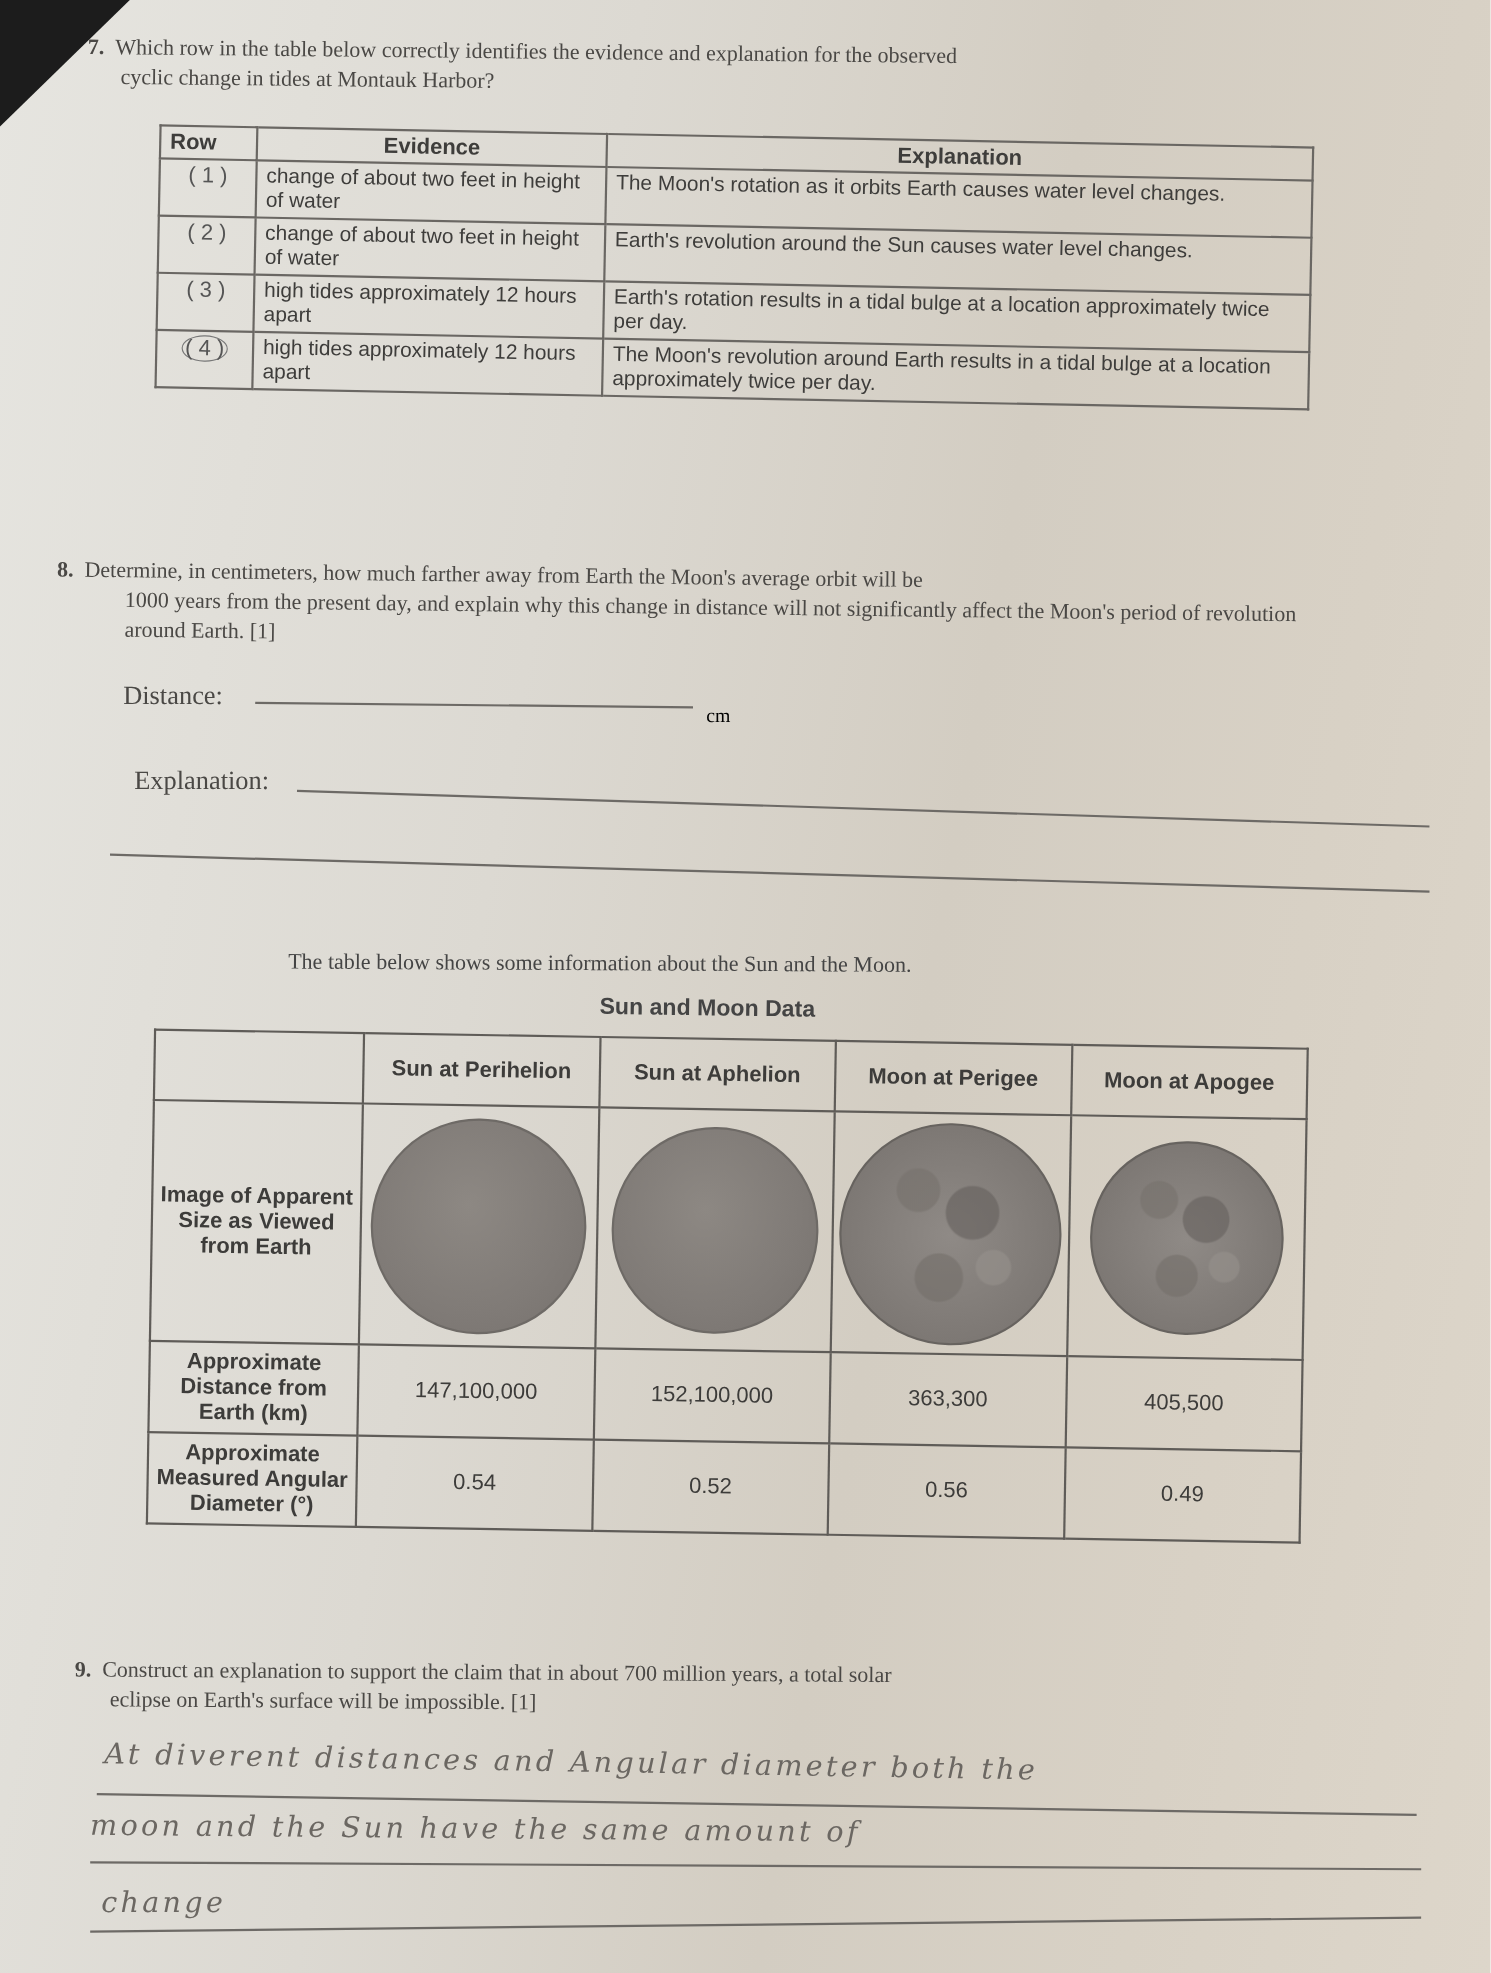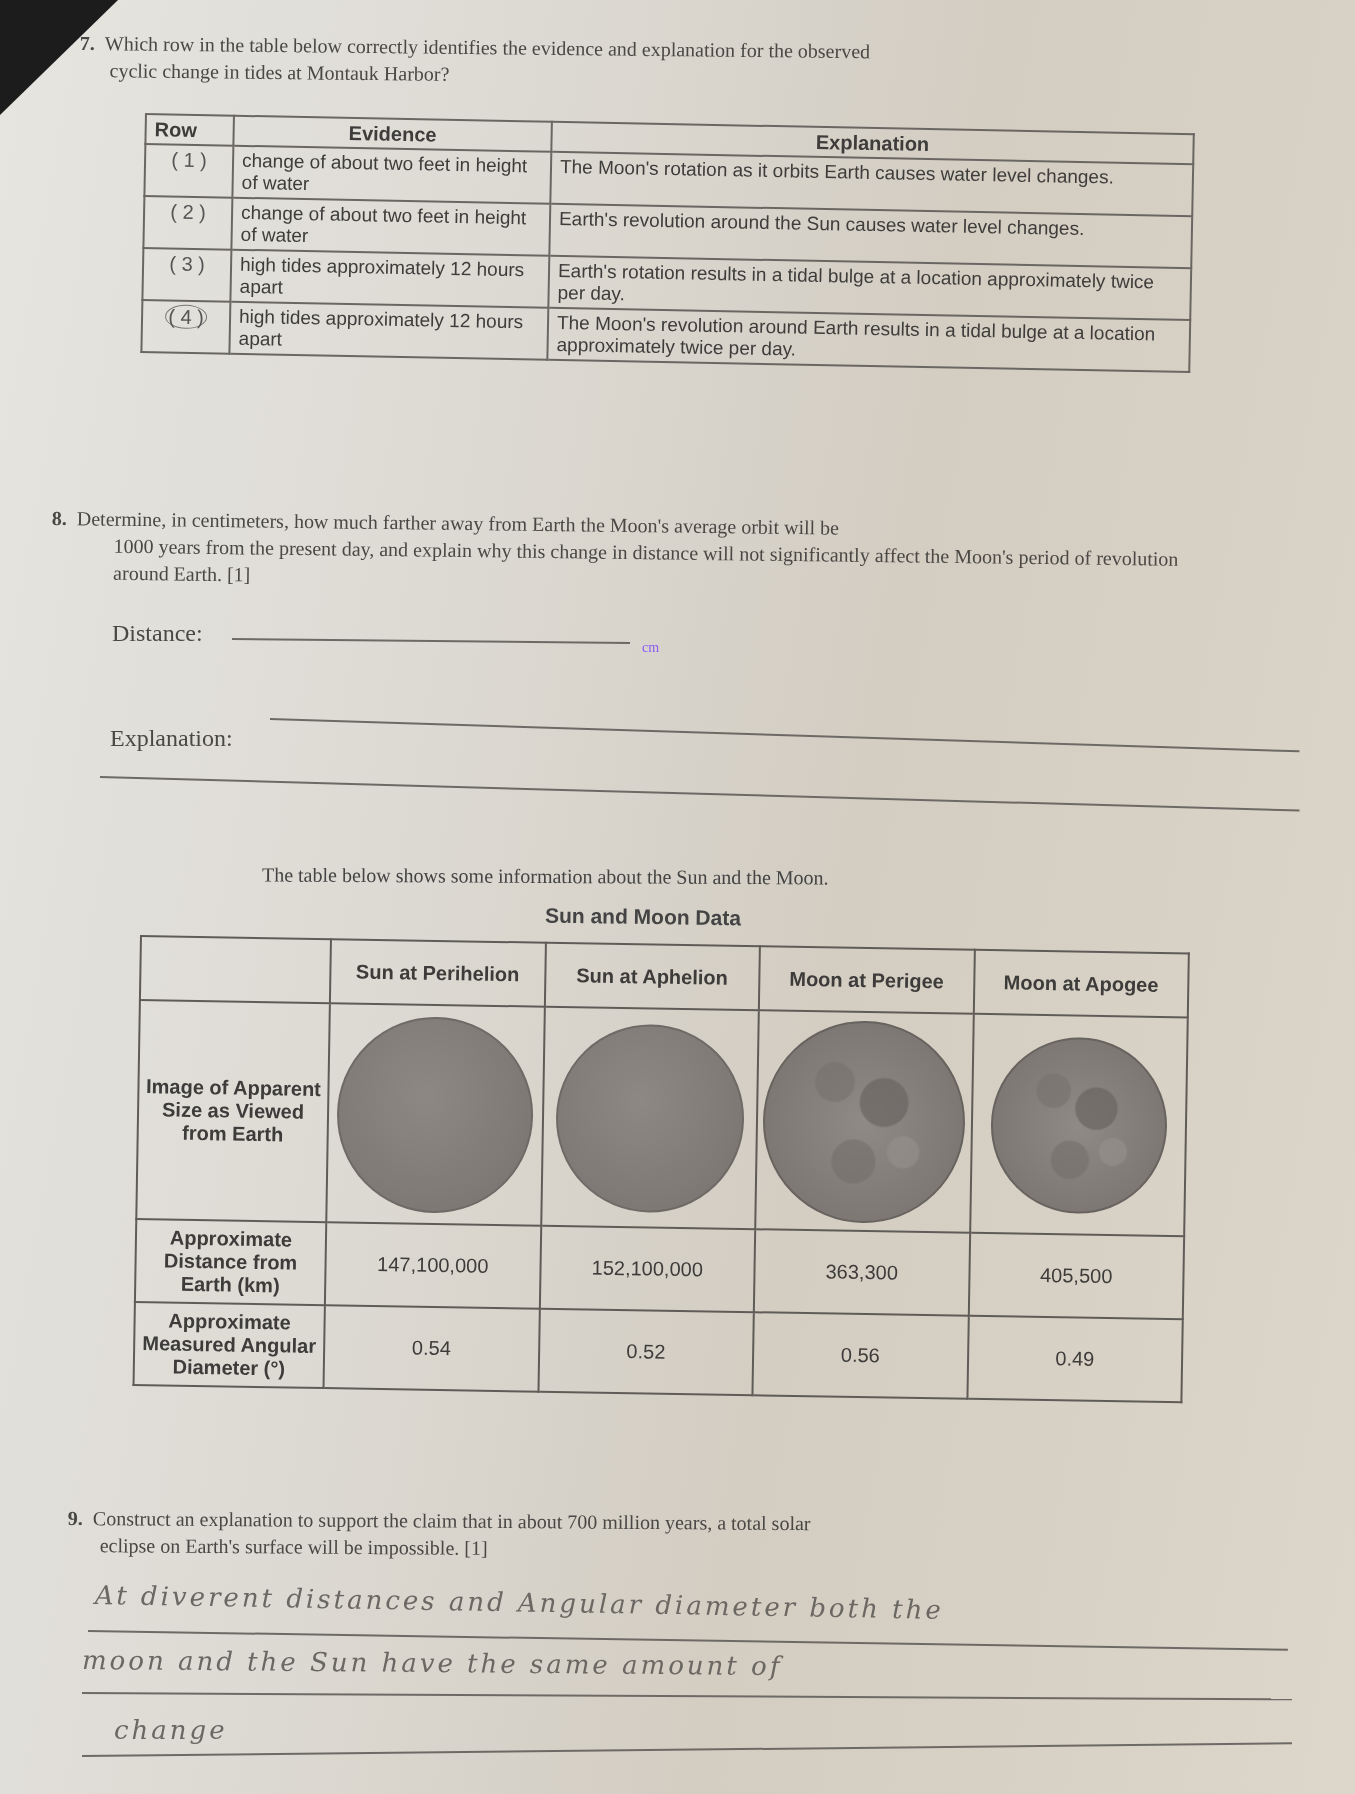--- a/index.html
+++ b/index.html
@@ -27,21 +27,21 @@
   .tides td, .tides th { border: 2px solid #6a6763; padding: 3px 8px; vertical-align: top; line-height: 22px; }
   .tides th { font-weight: bold; font-size: 20px; text-align: center; }
   .tides .rowcol { width: 70px; text-align: left; }
   .tides .evcol { width: 300px; }
   .tides .rownum { text-align: center; font-size: 20px; color: #555; }
   .circle { display: inline-block; border: 1.5px solid #777; border-radius: 50%; padding: 0 2px; }
   .q8 { left: 52px; top: 505px; width: 1160px; transform: rotate(0.7deg); transform-origin: left top; }
   .q8 .rest { padding-left: 62px; display: block; }
   .field-label { position: absolute; font-size: 24px; color: #4a4845; }
   .blank { position: absolute; border-bottom: 2px solid #6d6a66; }
-  .unit { position: absolute; font-size: 14px; color: #8b5cf6; }
+  .unit { position: absolute; font-size: 18px; color: #000000; }
   .intro { position: absolute; left: 262px; top: 865px; font-size: 20px; color: #444; transform: rotate(0.3deg); }
   .table-title { position: absolute; left: 545px; top: 905px; font-size: 21px; font-weight: bold; color: #444; transform: rotate(0.8deg); }
   .sm {
     position: absolute; left: 140px; top: 935px; width: 1050px;
     transform: rotate(0.95deg); transform-origin: left top;
     color: #3d3c3a; table-layout: fixed;
   }
   .sm td, .sm th { border: 2px solid #5f5c58; text-align: center; vertical-align: middle; }
   .sm th { font-weight: bold; font-size: 20px; line-height: 22px; padding: 6px 4px; height: 50px; }
   .sm .rh { font-weight: bold; font-size: 20px; line-height: 23px; width: 180px; padding: 6px 4px; }
@@ -105,21 +105,21 @@
 
 <div class="q q8">
   <div><span class="qnum">8.</span><span>Determine, in centimeters, how much farther away from Earth the Moon's average orbit will be</span></div>
   <span class="rest">1000 years from the present day, and explain why this change in distance will not significantly affect the Moon's period of revolution around Earth. [1]</span>
 </div>
 
 <div class="field-label serif" style="left:112px; top:620px;">Distance:</div>
 <div class="blank" style="left:232px; top:640px; width:398px; transform:rotate(0.6deg);"><span></span></div>
 <div class="unit serif" style="left:642px; top:640px;">cm</div>
 
-<div class="field-label serif" style="left:110px; top:697px;margin-top:28px;">Explanation:</div>
+<div class="field-label serif" style="left:122px; top:697px;">Explanation:</div>
 <div class="blank" style="left:270px; top:718px; width:1030px; transform:rotate(1.8deg); transform-origin:left;"><span></span></div>
 <div class="blank" style="left:100px; top:776px; width:1200px; transform:rotate(1.6deg); transform-origin:left;"></div>
 
 <div class="intro serif">The table below shows some information about the Sun and the Moon.</div>
 <div class="table-title sans">Sun and Moon Data</div>
 
 <table class="sm sans">
   <tbody>
       <tr>
     <th style="width:180px;"></th>
@@ -164,14 +164,14 @@
   <div><span class="qnum">9.</span><span>Construct an explanation to support the claim that in about 700 million years, a total solar</span></div>
   <span class="rest">eclipse on Earth's surface will be impossible. [1]</span>
 </div>
 
 <div class="hw" style="left:95px; top:1580px; transform:rotate(1deg); transform-origin:left;">At diverent distances and Angular diameter both the</div>
 <div class="blank" style="left:88px; top:1630px; width:1200px; transform:rotate(0.9deg); transform-origin:left;"></div>
 
 <div class="hw" style="left:82px; top:1645px; transform:rotate(0.5deg); transform-origin:left;">moon and the Sun have the same amount of</div>
 <div class="blank" style="left:82px; top:1692px; width:1210px; transform:rotate(0.3deg); transform-origin:left;"></div>
 
-<div class="hw" style="left:92px; top:1715px;margin-left:22px;">change</div>
+<div class="hw" style="left:92px; top:1715px;">change</div>
 <div class="blank" style="left:82px; top:1755px; width:1210px; transform:rotate(-0.6deg); transform-origin:left;"></div>
 
 </body></html>

